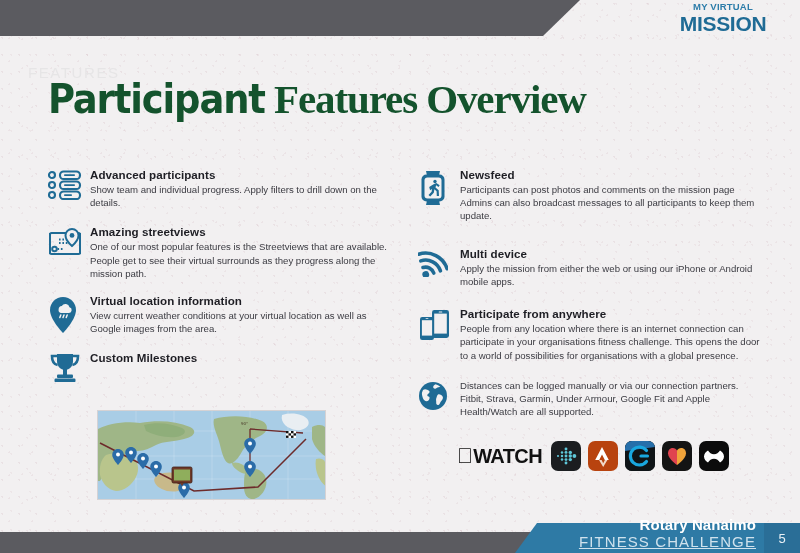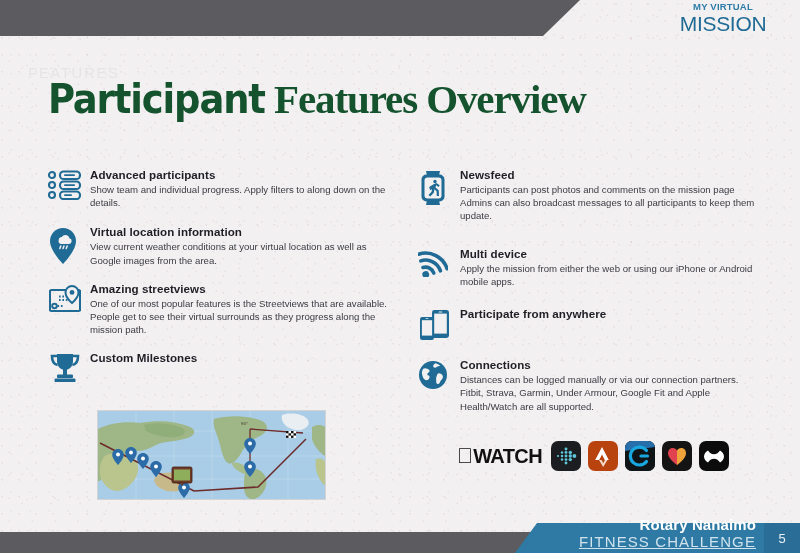--- a/index.html
+++ b/index.html
@@ -48,21 +48,21 @@
   .logo {
     position: absolute; top: 2px; right: 18px;
     width: 118px; height: 34px;
     z-index: 3; text-align: center; line-height: 1;
   }
   .logo .l1 {
     font-size: 9.5px; font-weight: 700; letter-spacing: .2px;
     color: #2c7ca9; display:block;
   }
   .logo .l2 {
-    font-size: 21px; font-weight: 400; letter-spacing: -.3px;
+    font-size: 21px; font-weight: 700; letter-spacing: -.3px;
     color: #1f6b95; display:block; margin-top:1px;
   }
 
   
   .title {
     position: absolute; top: 78px; left: 48px;
     font-size: 41px; font-weight: 800;
     letter-spacing: -1.1px;
     font-family: "DejaVu Sans", sans-serif;
     font-stretch: condensed;
@@ -198,39 +198,21 @@
           </g>
           <g fill="#1f6b95">
             <rect x="16" y="4.3" width="11" height="1.7" rx=".8"></rect>
             <rect x="16" y="14.3" width="11" height="1.7" rx=".8"></rect>
             <rect x="16" y="24.3" width="8" height="1.7" rx=".8"></rect>
           </g>
         </svg>
       </div>
       <div class="txt">
         <h3>Advanced participants</h3>
-        <p>Show team and individual progress. Apply filters to along down on the details.</p>
-      </div>
-    </div>
-
-    <div class="feature f-virt">
-      <div class="ico">
-        <svg width="30" height="38" viewBox="0 0 30 38">
-          <path d="M15 1 C7.8 1 2 6.8 2 14 c0 9.8 13 23 13 23 s13-13.2 13-23 C28 6.8 22.2 1 15 1 z" fill="#1f6b95"></path>
-          <path d="M10.6 13.4 a3.4 3.4 0 0 1 3.2-3.3 a4.2 4.2 0 0 1 7.7 1.2 a2.9 2.9 0 0 1-.5 5.7 h-8.1 a3.2 3.2 0 0 1-2.3-3.6 z" fill="#f2f0f1"></path>
-          <g stroke="#f2f0f1" stroke-width="1.5" stroke-linecap="round">
-            <path d="M12.8 19 l-1 2.6"></path>
-              <path d="M16 19 l-1 2.6"></path>
-              <path d="M19.2 19 l-1 2.6"></path>
-          </g>
-        </svg>
-      </div>
-      <div class="txt">
-        <h3>Virtual location information</h3>
-        <p>View current weather conditions at your virtual location as well as Google images from the area.</p>
+        <p>Show team and individual progress. Apply filters to drill down on the details.</p>
       </div>
     </div>
 
     <div class="feature f-street">
       <div class="ico">
         <svg width="36" height="32" viewBox="0 0 36 32">
           <g fill="none" stroke="#1f6b95" stroke-width="2">
             <rect x="2" y="6" width="30" height="21" rx="1.5"></rect>
             <path d="M2 6 L2 27 M32 6 L32 27"></path>
             <circle cx="6.5" cy="22" r="2.3"></circle>
@@ -241,20 +223,38 @@
           <path d="M24 2 c3.6 0 6.5 2.9 6.5 6.4 0 4.6-6.5 10.6-6.5 10.6 S17.5 13 17.5 8.4 C17.5 4.9 20.4 2 24 2 z" fill="#f2f0f1" stroke="#1f6b95" stroke-width="2"></path>
           <circle cx="24" cy="8.4" r="2.4" fill="#1f6b95"></circle>
         </svg>
       </div>
       <div class="txt">
         <h3>Amazing streetviews</h3>
         <p>One of our most popular features is the Streetviews that are available. People get to see their virtual surrounds as they progress along the mission path.</p>
       </div>
     </div>
 
+    <div class="feature f-virt">
+      <div class="ico">
+        <svg width="30" height="38" viewBox="0 0 30 38">
+          <path d="M15 1 C7.8 1 2 6.8 2 14 c0 9.8 13 23 13 23 s13-13.2 13-23 C28 6.8 22.2 1 15 1 z" fill="#1f6b95"></path>
+          <path d="M10.6 13.4 a3.4 3.4 0 0 1 3.2-3.3 a4.2 4.2 0 0 1 7.7 1.2 a2.9 2.9 0 0 1-.5 5.7 h-8.1 a3.2 3.2 0 0 1-2.3-3.6 z" fill="#f2f0f1"></path>
+          <g stroke="#f2f0f1" stroke-width="1.5" stroke-linecap="round">
+            <path d="M12.8 19 l-1 2.6"></path>
+              <path d="M16 19 l-1 2.6"></path>
+              <path d="M19.2 19 l-1 2.6"></path>
+          </g>
+        </svg>
+      </div>
+      <div class="txt">
+        <h3>Virtual location information</h3>
+        <p>View current weather conditions at your virtual location as well as Google images from the area.</p>
+      </div>
+    </div>
+
     <div class="feature f-trophy">
       <div class="ico">
         <svg width="34" height="30" viewBox="0 0 34 30">
           <path d="M9 1 h16 v7 c0 5.2-3.6 9-8 9 s-8-3.8-8-9 z" fill="#1f6b95"></path>
           <path d="M9 3 H4 c0 5.5 2.2 8.4 5.6 9" fill="none" stroke="#1f6b95" stroke-width="2.6"></path>
           <path d="M25 3 h5 c0 5.5-2.2 8.4-5.6 9" fill="none" stroke="#1f6b95" stroke-width="2.6"></path>
           <rect x="15" y="16" width="4" height="6" fill="#1f6b95"></rect>
           <rect x="9" y="21.5" width="16" height="3.4" rx="1" fill="#1f6b95"></rect>
           <rect x="6.5" y="25.5" width="21" height="3.6" rx="1.2" fill="#1f6b95"></rect>
         </svg>
@@ -309,34 +309,34 @@
           <rect x="14" y="1" width="17" height="28" rx="2.4" fill="#1f6b95"></rect>
           <rect x="16.2" y="4.6" width="12.6" height="20" fill="#f2f0f1"></rect>
           <rect x="2" y="8" width="14" height="23" rx="2.2" fill="#1f6b95"></rect>
           <rect x="3.9" y="11.2" width="10.2" height="15.4" fill="#f2f0f1"></rect>
           <rect x="7.5" y="9.2" width="3" height=".9" rx=".45" fill="#f2f0f1"></rect>
           <rect x="20.6" y="2.6" width="3.8" height=".9" rx=".45" fill="#f2f0f1"></rect>
         </svg>
       </div>
       <div class="txt">
         <h3>Participate from anywhere</h3>
+        <p>People from any location where there is an internet connection can participate in your organisations fitness challenge. This opens the door to a world of possibilities for organisations with a global presence.</p>
       </div>
     </div>
 
     <div class="feature f-conn">
       <div class="ico">
         <svg width="30" height="30" viewBox="0 0 30 30">
           <circle cx="15" cy="15" r="14" fill="#1f6b95"></circle>
           <path d="M5 9 c2-1.6 4.5-.4 6 .8 c1.3 1 .2 2.6-1 3.2 c-1.4.7-.6 2.3.6 2.6 c1.6.4 1 2.6.1 3.6 c-1 1.1-2.9 1.4-4 .4 C5 18.2 3.6 14 4 11.4 z" fill="#f2f0f1"></path>
           <path d="M17.5 3.2 c1.8.4 3.5 1.3 4.8 2.6 c-1 .6-2.6.3-3.6 1.3 c-1 1-2.8.8-3.4-.4 c-.5-1.1.6-2.9 2.2-3.5 z" fill="#f2f0f1"></path>
           <path d="M20 13.5 c1.8-.6 3.6.6 4.6 2 c.9 1.4-.1 3.3-1.3 4.4 c-1.3 1.2-1.3 3.3-2.8 4 c-1.4.7-2.5-.9-2.3-2.3 c.2-1.6-.6-3.2.2-4.6 c.5-1 .6-2.9 1.6-3.5 z" fill="#f2f0f1"></path>
         </svg>
       </div>
       <div class="txt">
-        <h3>Connections</h3>
         <p>Distances can be logged manually or via our connection partners. Fitbit, Strava, Garmin, Under Armour, Google Fit and Apple Health/Watch are all supported.</p>
       </div>
     </div>
   </div>
 
   <div class="map-wrap">
     <svg width="229" height="90" viewBox="0 0 229 90">
       <rect width="229" height="90" fill="#a9cde6"></rect>
 
       <g stroke="#cfe3f2" stroke-width=".5" opacity=".9">

